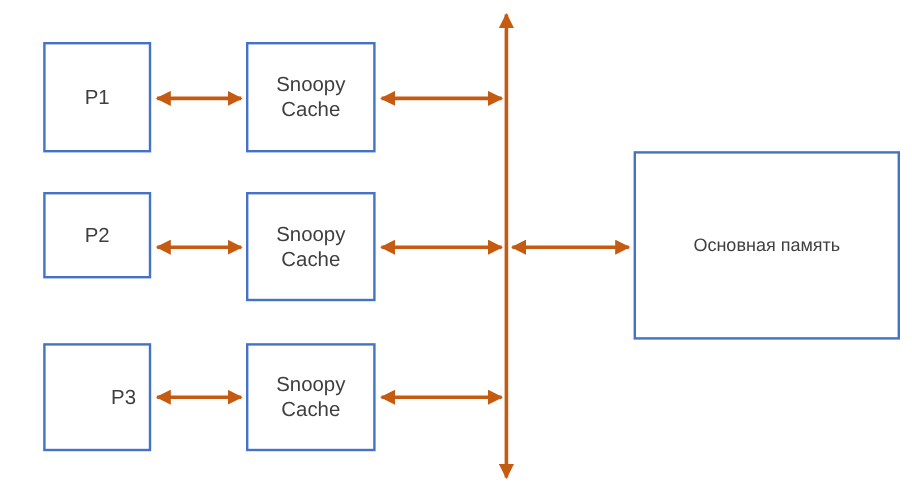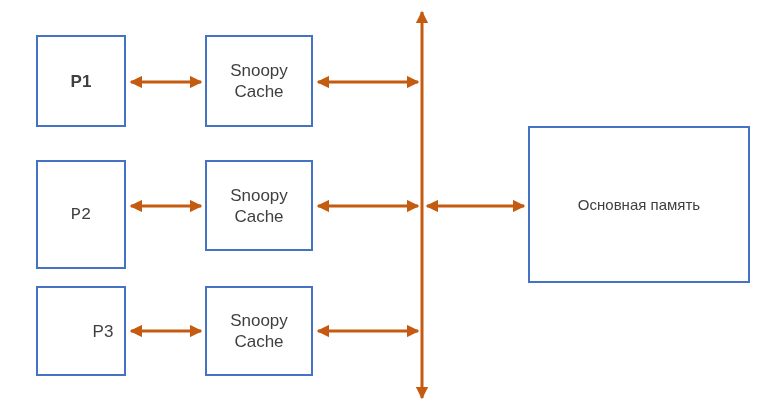--- a/index.html
+++ b/index.html
@@ -21,23 +21,23 @@
     border: 2px solid var(--box-border, #4472C4);
     background: var(--box-fill, #fff);
     display: flex;
     align-items: center;
     justify-content: center;
     color: var(--text, #3F3F3F);
     font-size: 17px;
     line-height: 21px;
     text-align: center;
   }
-  .node-p1     { left: 36px;  top: 35px;  width: 90px;  height: 92px; font-weight: bold; }
+  .node-p1     { left: 36px;  top: 35px;  width: 90px;  height: 92px; }
   .node-cache1 { left: 205px; top: 35px;  width: 108px; height: 92px; }
-  .node-p2     { left: 36px;  top: 160px; width: 90px;  height: 109px; font-family: Liberation Mono, monospace; }
+  .node-p2     { left: 36px;  top: 160px; width: 90px;  height: 72px; }
   .node-cache2 { left: 205px; top: 160px; width: 108px; height: 91px; }
   .node-p3     { left: 36px;  top: 286px; width: 90px;  height: 90px; padding-left: 44px; }
   .node-cache3 { left: 205px; top: 286px; width: 108px; height: 90px; }
   .node-memory { left: 528px; top: 126px; width: 222px; height: 157px; font-size: 15px; }
   .cache-label {
     display: block;
     width: 64px;          
     margin: 0 auto;
   }
   .connector-layer {

